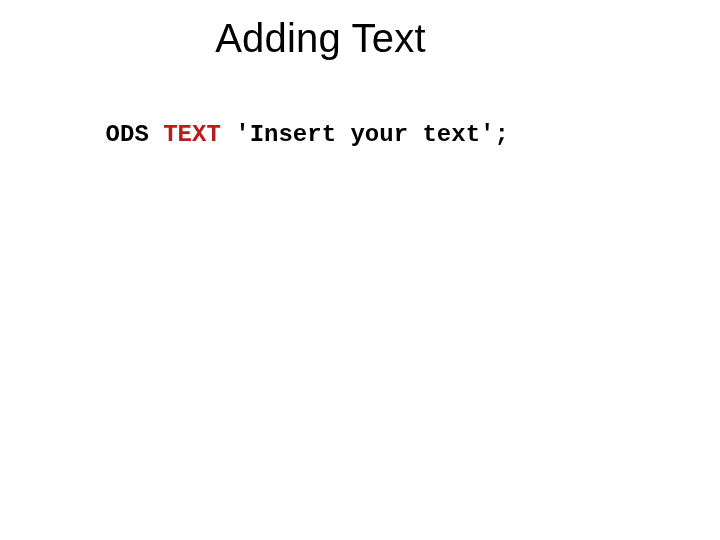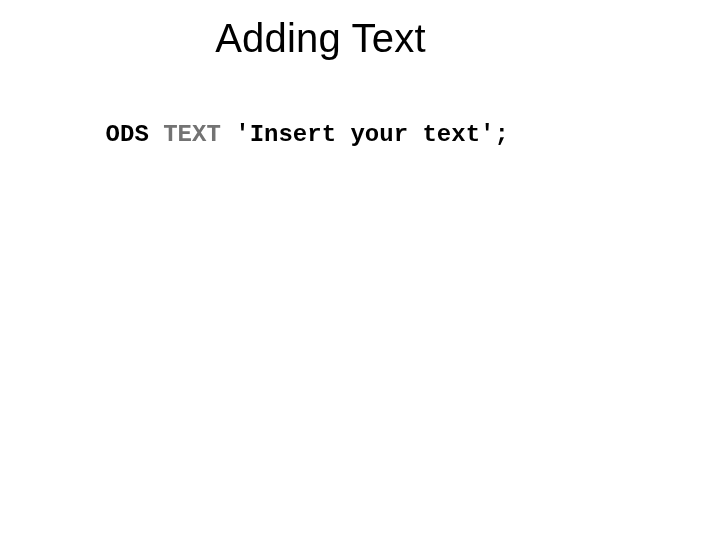--- a/index.html
+++ b/index.html
@@ -31,21 +31,21 @@
   .code-line {
     position: absolute;
     top: 94px;
     left: 48px;
     font-family: "Courier New", Courier, monospace;
     font-size: 24px;
     color: #000;
     white-space: pre;
   }
   .kw {
-    color: #737373;
+    color: #b91c1c;
     font-weight: bold;
   }
   .plain {
     color: #000;
     font-weight: bold;
   }
 </style>
 </head>
 <body>
 

